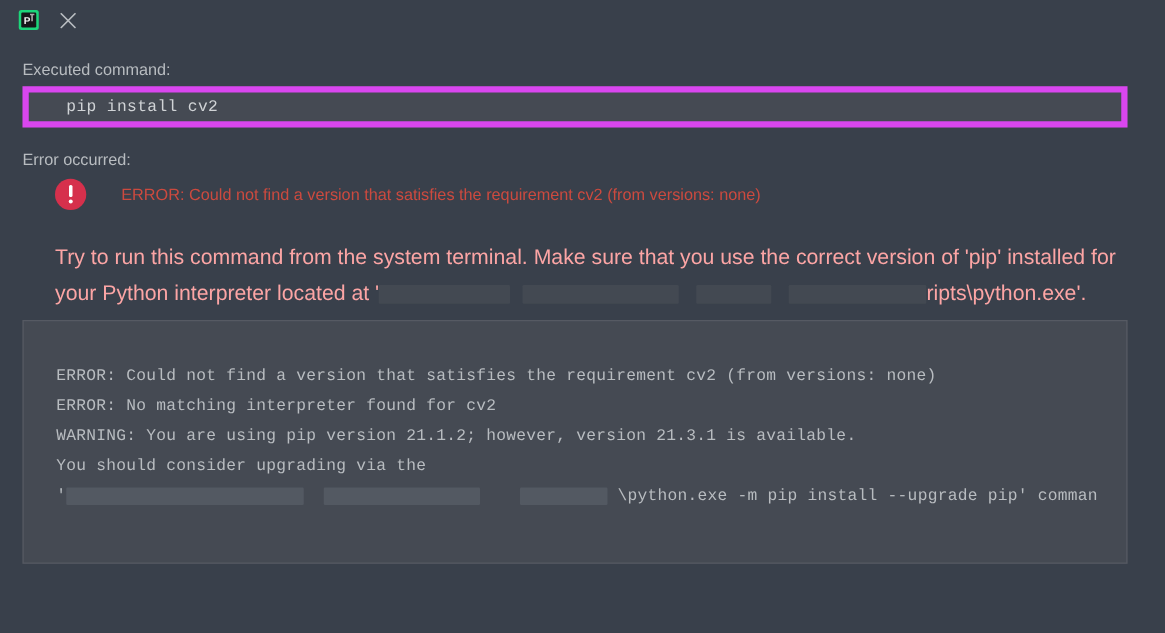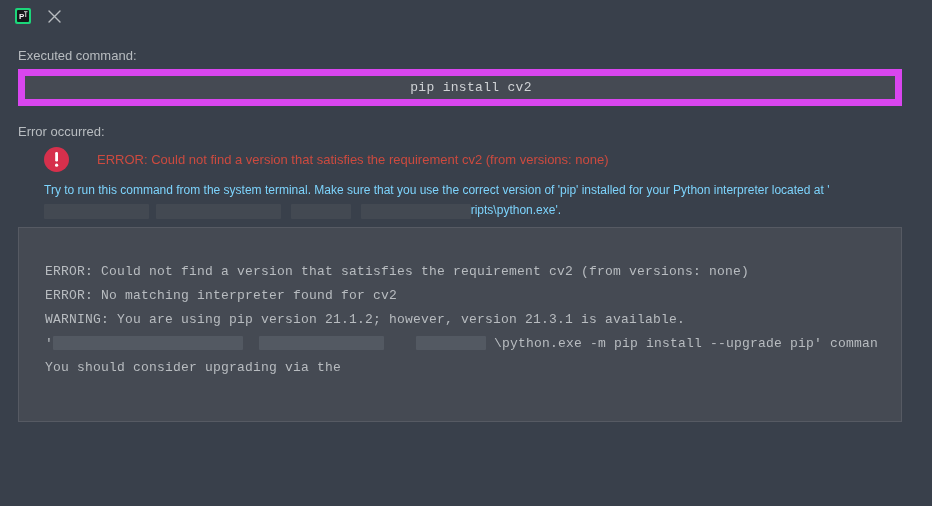--- a/index.html
+++ b/index.html
@@ -50,27 +50,26 @@
       padding: 2px 30px 0 18px;
     }
     .section-label {
       color: #b8bcc0;
       font-size: 13px;
       margin-top: 18px;
       margin-bottom: 6px;
     }
     .cmd-box {
       background: #454a53;
-      border: 7px solid #d946ef;
+      border: 5px solid #d946ef;
       padding: 4px 8px;
       font-family: "Consolas", "Courier New", monospace;
       font-size: 13px;
       color: #d0d3d6;
       letter-spacing: 0.3px;
-      text-align: center;
     }
     .cmd-box .indent {
       display: inline-block;
       width: 22px;
     }
     .error-line {
       display: flex;
       align-items: center;
       margin-top: 8px;
       padding-left: 26px;
@@ -84,26 +83,26 @@
       align-items: center;
       justify-content: center;
       margin-right: 28px;
       flex-shrink: 0;
     }
     .error-text {
       color: #cc4a3f;
       font-size: 13px;
     }
     .solution-text {
-      color: #7dd3fc;
-      font-size: 12px;
+      color: #fca5a5;
+      font-size: 17px;
       padding-left: 26px;
       padding-right: 4px;
       line-height: 1.7;
-      margin-top: 8px;
+      margin-top: 24px;
     }
     .redacted {
       display: inline-block;
       background: #434952;
       height: 15px;
       vertical-align: middle;
       border-radius: 1px;
     }
     .output-box {
       background: #454a53;
@@ -170,17 +169,17 @@
 
   <div class="solution-text">
     <span>Try to run this command from the system terminal. Make sure that you use the correct version of 'pip' installed for your Python interpreter located at '</span><span class="redacted" style="width:105px;"></span>&nbsp;&nbsp;<span class="redacted" style="width:125px;"></span>&nbsp;&nbsp;&nbsp;<span class="redacted" style="width:60px;"></span>&nbsp;&nbsp;&nbsp;<span class="redacted" style="width:110px;"></span><span>ripts\python.exe'.</span>
   </div>
 
   <div class="output-box">
     <div class="empty"></div>
     <div class="oline">ERROR: Could not find a version that satisfies the requirement cv2 (from versions: none)</div>
     <div class="oline">ERROR: No matching interpreter found for cv2</div>
     <div class="oline">WARNING: You are using pip version 21.1.2; however, version 21.3.1 is available.</div>
+    <div class="oline">You should consider upgrading via the</div>
     <div class="oline">'<span class="redacted-out" style="width:190px;"></span>&nbsp;&nbsp;<span class="redacted-out" style="width:125px;"></span>&nbsp;&nbsp;&nbsp;&nbsp;<span class="redacted-out" style="width:70px;"></span>&nbsp;<span>\python.exe -m pip install --upgrade pip' comman</span></div>
-    <div class="oline">You should consider upgrading via the</div>
   </div>
 
 </div>
 
 </body></html>

